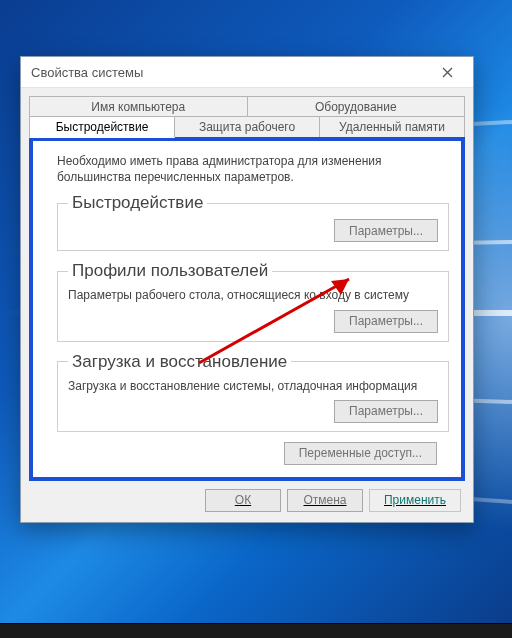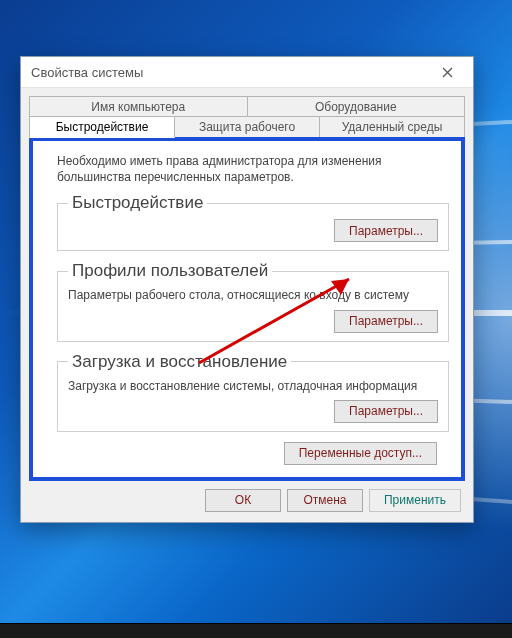--- a/index.html
+++ b/index.html
@@ -137,21 +137,21 @@
   }
   .btnrow {
     display: flex;
     justify-content: flex-end;
   }
   button.win {
     background: #e9e9e9;
     border: 1px solid #a8a8a8;
     padding: 2px 14px;
     font: inherit;
-    color: #7f1d1d;
+    color: #737373;
     min-width: 96px;
     height: 23px;
   }
   button.win:disabled {
     color: #0f766e;
     border-color: #c6c6c6;
     background: #efefef;
   }
 
   .envrow {
@@ -159,20 +159,21 @@
     justify-content: flex-end;
     margin-top: 6px;
     padding-right: 12px;
   }
 
   .dlg-buttons {
     display: flex;
     justify-content: flex-end;
     gap: 6px;
     padding: 8px 4px 0 4px;
+    text-decoration: underline;
   }
 
   
   .arrow {
     position: absolute;
     pointer-events: none;
   }
   .arrow line { stroke: #d40000; stroke-width: 3; }
   .arrow polygon { fill: #d40000; }
 </style>
@@ -198,21 +199,21 @@
 
     <div class="body">
       <div class="tabrows">
         <div class="tabrow top">
           <div class="tab"><span>Имя компьютера</span></div>
           <div class="tab"><span>Оборудование</span></div>
         </div>
         <div class="tabrow bottom">
           <div class="tab active"><span>Быстродействие</span></div>
           <div class="tab"><span>Защита рабочего</span></div>
-          <div class="tab"><span>Удаленный среды</span></div>
+          <div class="tab"><span>Удаленный памяти</span></div>
         </div>
 
         <div class="tabpage">
           <div class="intro">Необходимо иметь права администратора для изменения большинства перечисленных параметров.</div>
 
           <fieldset class="group">
             <legend>Быстродействие</legend>
             <div class="btnrow">
               <button class="win">Параметры...</button>
             </div>

